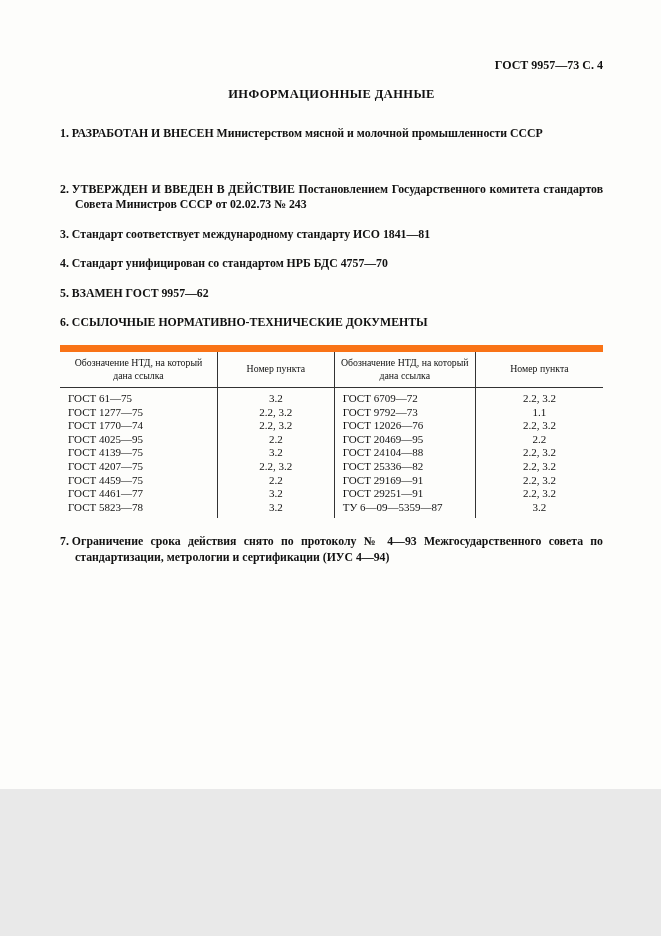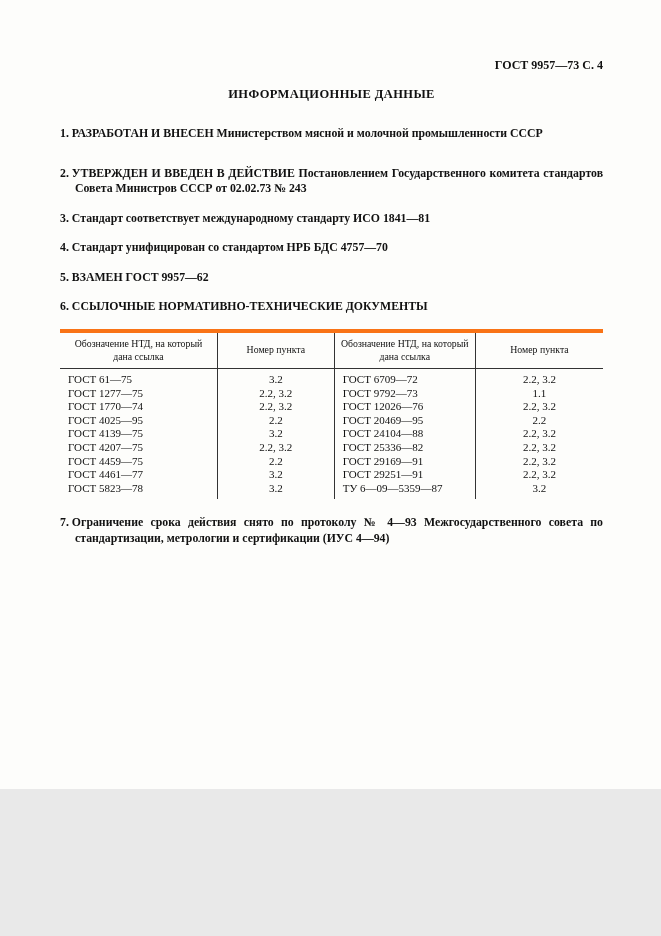--- a/index.html
+++ b/index.html
@@ -30,28 +30,28 @@
   }
   .item {
     font-weight: bold;
     font-size: 11.8px;
     line-height: 1.32;
     padding-left: 15px;
     text-indent: -15px;
     margin: 0 0 14px 0;
     text-align: justify;
   }
-  .item.first { margin-bottom: 24px; }
+  .item.first { margin-bottom: 40px; }
   .item .num { padding-right: 3px; }
   table.refs {
     width: 100%;
     border-collapse: collapse;
     table-layout: fixed;
     margin: 2px 0 16px 0;
-    border-top: 4px solid #f97316;
+    border-top: 7px solid #f97316;
   }
   table.refs col.c1 { width: 29%; }
   table.refs col.c2 { width: 21.5%; }
   table.refs col.c3 { width: 26%; }
   table.refs col.c4 { width: 23.5%; }
   table.refs th {
     font-weight: normal;
     font-size: 9.8px;
     line-height: 1.3;
     text-align: center;

